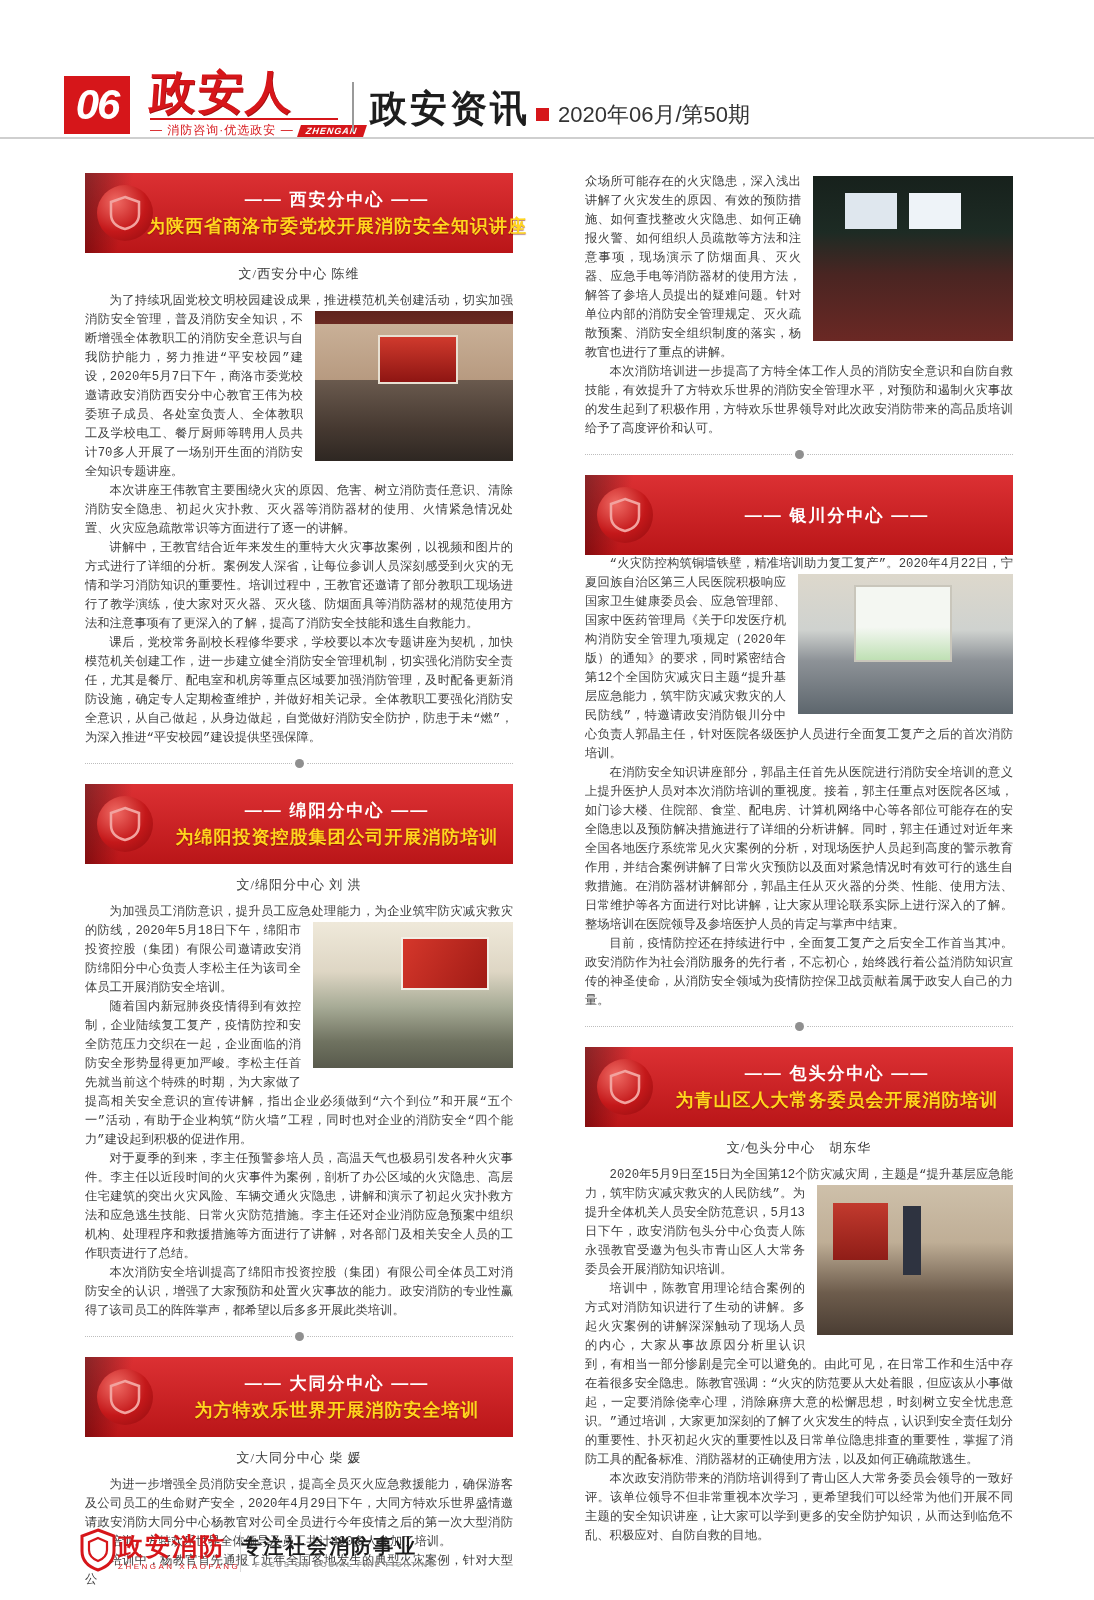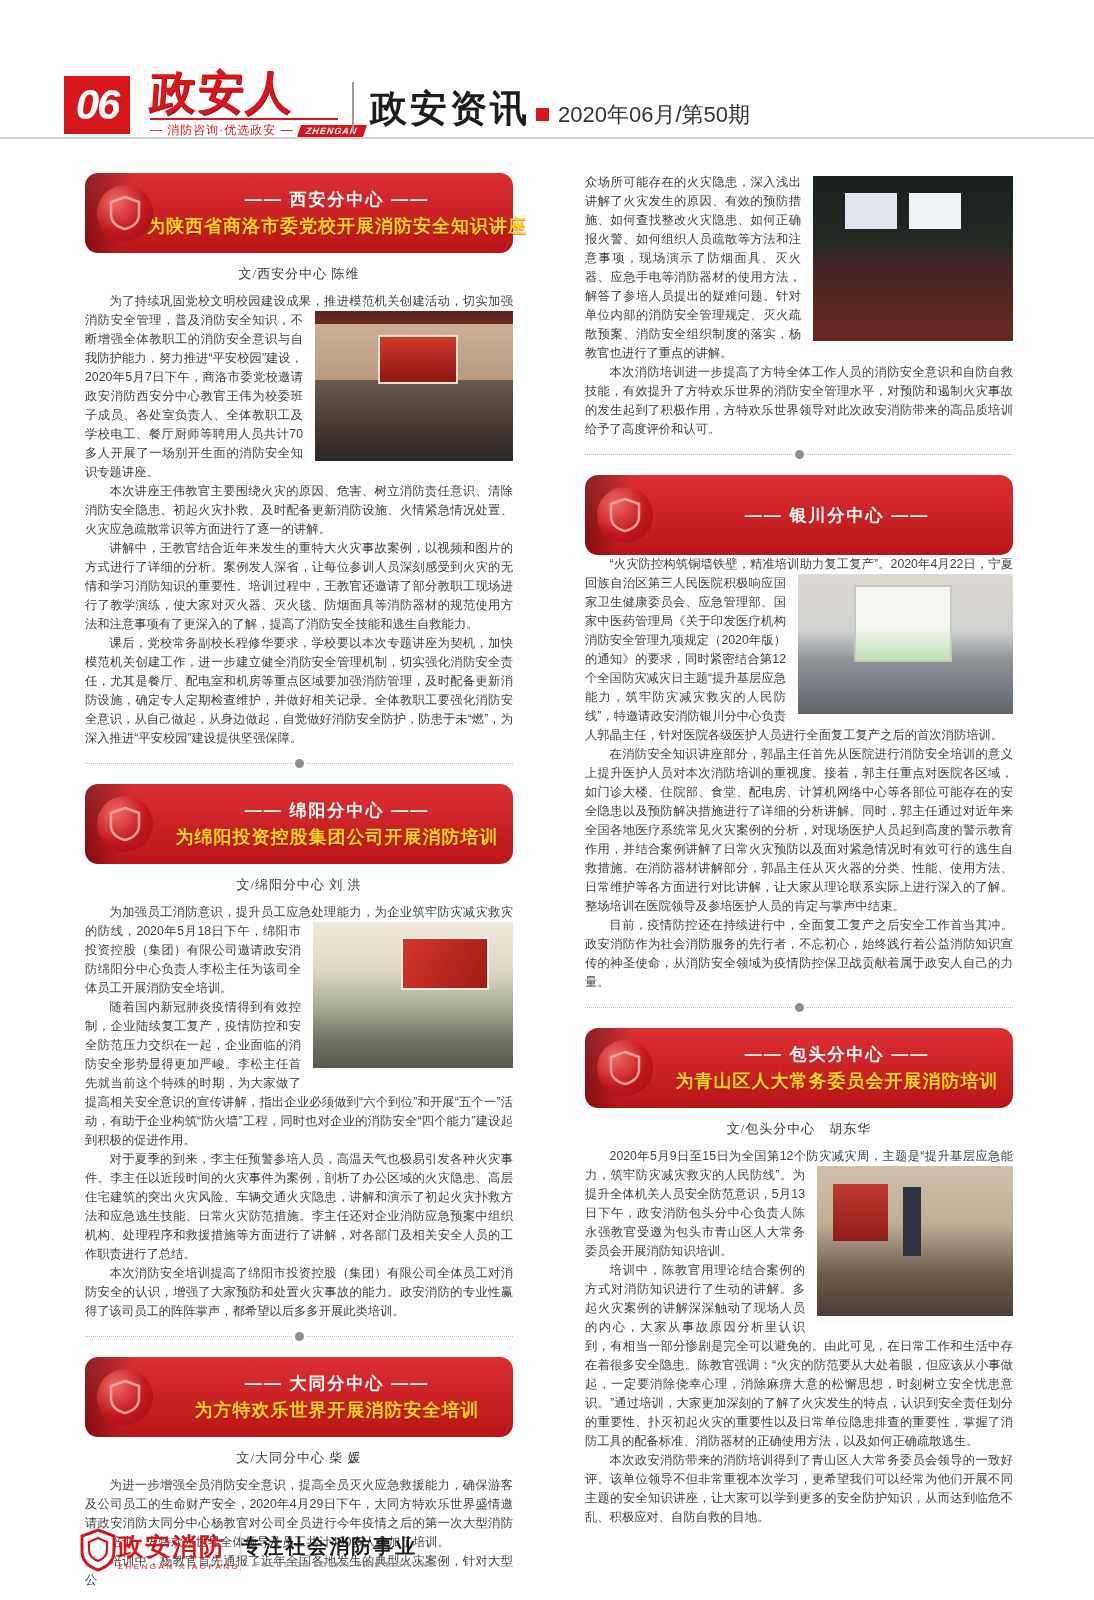--- a/index.html
+++ b/index.html
@@ -26,33 +26,33 @@
 
   
   #cols{display:flex;justify-content:space-between;padding:34px 81px 0 85px;}
   .col{width:428px;}
 
   
   .bar{position:relative;height:80px;background:
        linear-gradient(180deg,rgba(255,255,255,.10),rgba(0,0,0,.14)),
        linear-gradient(102deg,#7c0c0f 0%,#a31013 5%,#d8191c 11%,#d8191c 100%);
        display:flex;flex-direction:column;justify-content:center;align-items:center;gap:3px;
-       padding-left:76px;box-sizing:border-box;border-radius:13px;}
+       padding-left:76px;box-sizing:border-box;}
   .badge{position:absolute;left:12px;top:12px;width:56px;height:56px;border-radius:50%;
          background:radial-gradient(circle at 34% 30%,#ef6b64,#c4181a 55%,#8f0c0f);
          display:flex;align-items:center;justify-content:center;}
   .bar-center{color:#ffffff;font-weight:bold;font-size:17px;letter-spacing:2px;white-space:nowrap;}
   .bar-title{color:#ffd61e;font-weight:bold;font-size:18px;letter-spacing:1px;white-space:nowrap;
              text-shadow:0 1px 1px rgba(110,0,0,.55);}
 
   .byline{text-align:center;font-family:"Liberation Serif",serif;font-size:13px;color:#3a3a3a;
           letter-spacing:1px;margin:12px 0 9px;}
 
   
-  .body p{margin:0;font-size:12.3px;line-height:19px;text-align:justify;text-indent:2em;color:#3f3f3f;}
+  .body p{margin:0;font-size:12.3px;line-height:19px;text-align:justify;text-indent:2em;color:#3f3f3f;font-family:Liberation Mono, monospace;}
   .body p.noindent{text-indent:0;}
   .body::after{content:"";display:block;clear:both;}
 
   
   .photo{position:relative;overflow:hidden;background:#888;}
   .ph-offset{float:right;shape-outside:inset(19px 0 0 0);transform:translateY(19px);margin:0 0 30px 12px;}
   .ph-top{float:right;margin:3px 0 10px 12px;}
   .scr{position:absolute;display:block;}
   .phA{width:198px;height:150px;background:linear-gradient(180deg,#5f241d 0%,#6b2a22 9%,#c9b097 9%,#b79a80 46%,#6a5a4e 46%,#463931 78%,#2e2722 100%);}
   .phA .scr{left:32%;top:16%;width:38%;height:30%;background:linear-gradient(180deg,#d03a2d,#8e1512);border:2px solid #e8e0d2;}
@@ -117,21 +117,21 @@
           </span>
           <div class="bar-center">—— 西安分中心 ——</div>
           <div class="bar-title">为陕西省商洛市委党校开展消防安全知识讲座</div>
         </header>
         <div class="byline">文/西安分中心 陈维</div>
         <div class="body">
           <div class="photo phA ph-offset">
               <span class="scr"></span>
             </div>
           <p>为了持续巩固党校文明校园建设成果，推进模范机关创建活动，切实加强消防安全管理，普及消防安全知识，不断增强全体教职工的消防安全意识与自我防护能力，努力推进“平安校园”建设，2020年5月7日下午，商洛市委党校邀请政安消防西安分中心教官王伟为校委班子成员、各处室负责人、全体教职工及学校电工、餐厅厨师等聘用人员共计70多人开展了一场别开生面的消防安全知识专题讲座。</p>
-          <p>本次讲座王伟教官主要围绕火灾的原因、危害、树立消防责任意识、清除消防安全隐患、初起火灾扑救、及时配备更新消防设施、火情紧急情况处置、火灾应急疏散常识等方面进行了逐一的讲解。</p>
+          <p>本次讲座王伟教官主要围绕火灾的原因、危害、树立消防责任意识、清除消防安全隐患、初起火灾扑救、灭火器等消防器材的使用、火情紧急情况处置、火灾应急疏散常识等方面进行了逐一的讲解。</p>
           <p>讲解中，王教官结合近年来发生的重特大火灾事故案例，以视频和图片的方式进行了详细的分析。案例发人深省，让每位参训人员深刻感受到火灾的无情和学习消防知识的重要性。培训过程中，王教官还邀请了部分教职工现场进行了教学演练，使大家对灭火器、灭火毯、防烟面具等消防器材的规范使用方法和注意事项有了更深入的了解，提高了消防安全技能和逃生自救能力。</p>
           <p>课后，党校常务副校长程修华要求，学校要以本次专题讲座为契机，加快模范机关创建工作，进一步建立健全消防安全管理机制，切实强化消防安全责任，尤其是餐厅、配电室和机房等重点区域要加强消防管理，及时配备更新消防设施，确定专人定期检查维护，并做好相关记录。全体教职工要强化消防安全意识，从自己做起，从身边做起，自觉做好消防安全防护，防患于未“燃”，为深入推进“平安校园”建设提供坚强保障。</p>
         </div>
       </section>
 
       <div class="divider">
         <span class="dline"></span>
         <span class="ddot"></span>
         <span class="dline"></span>
       </div>

